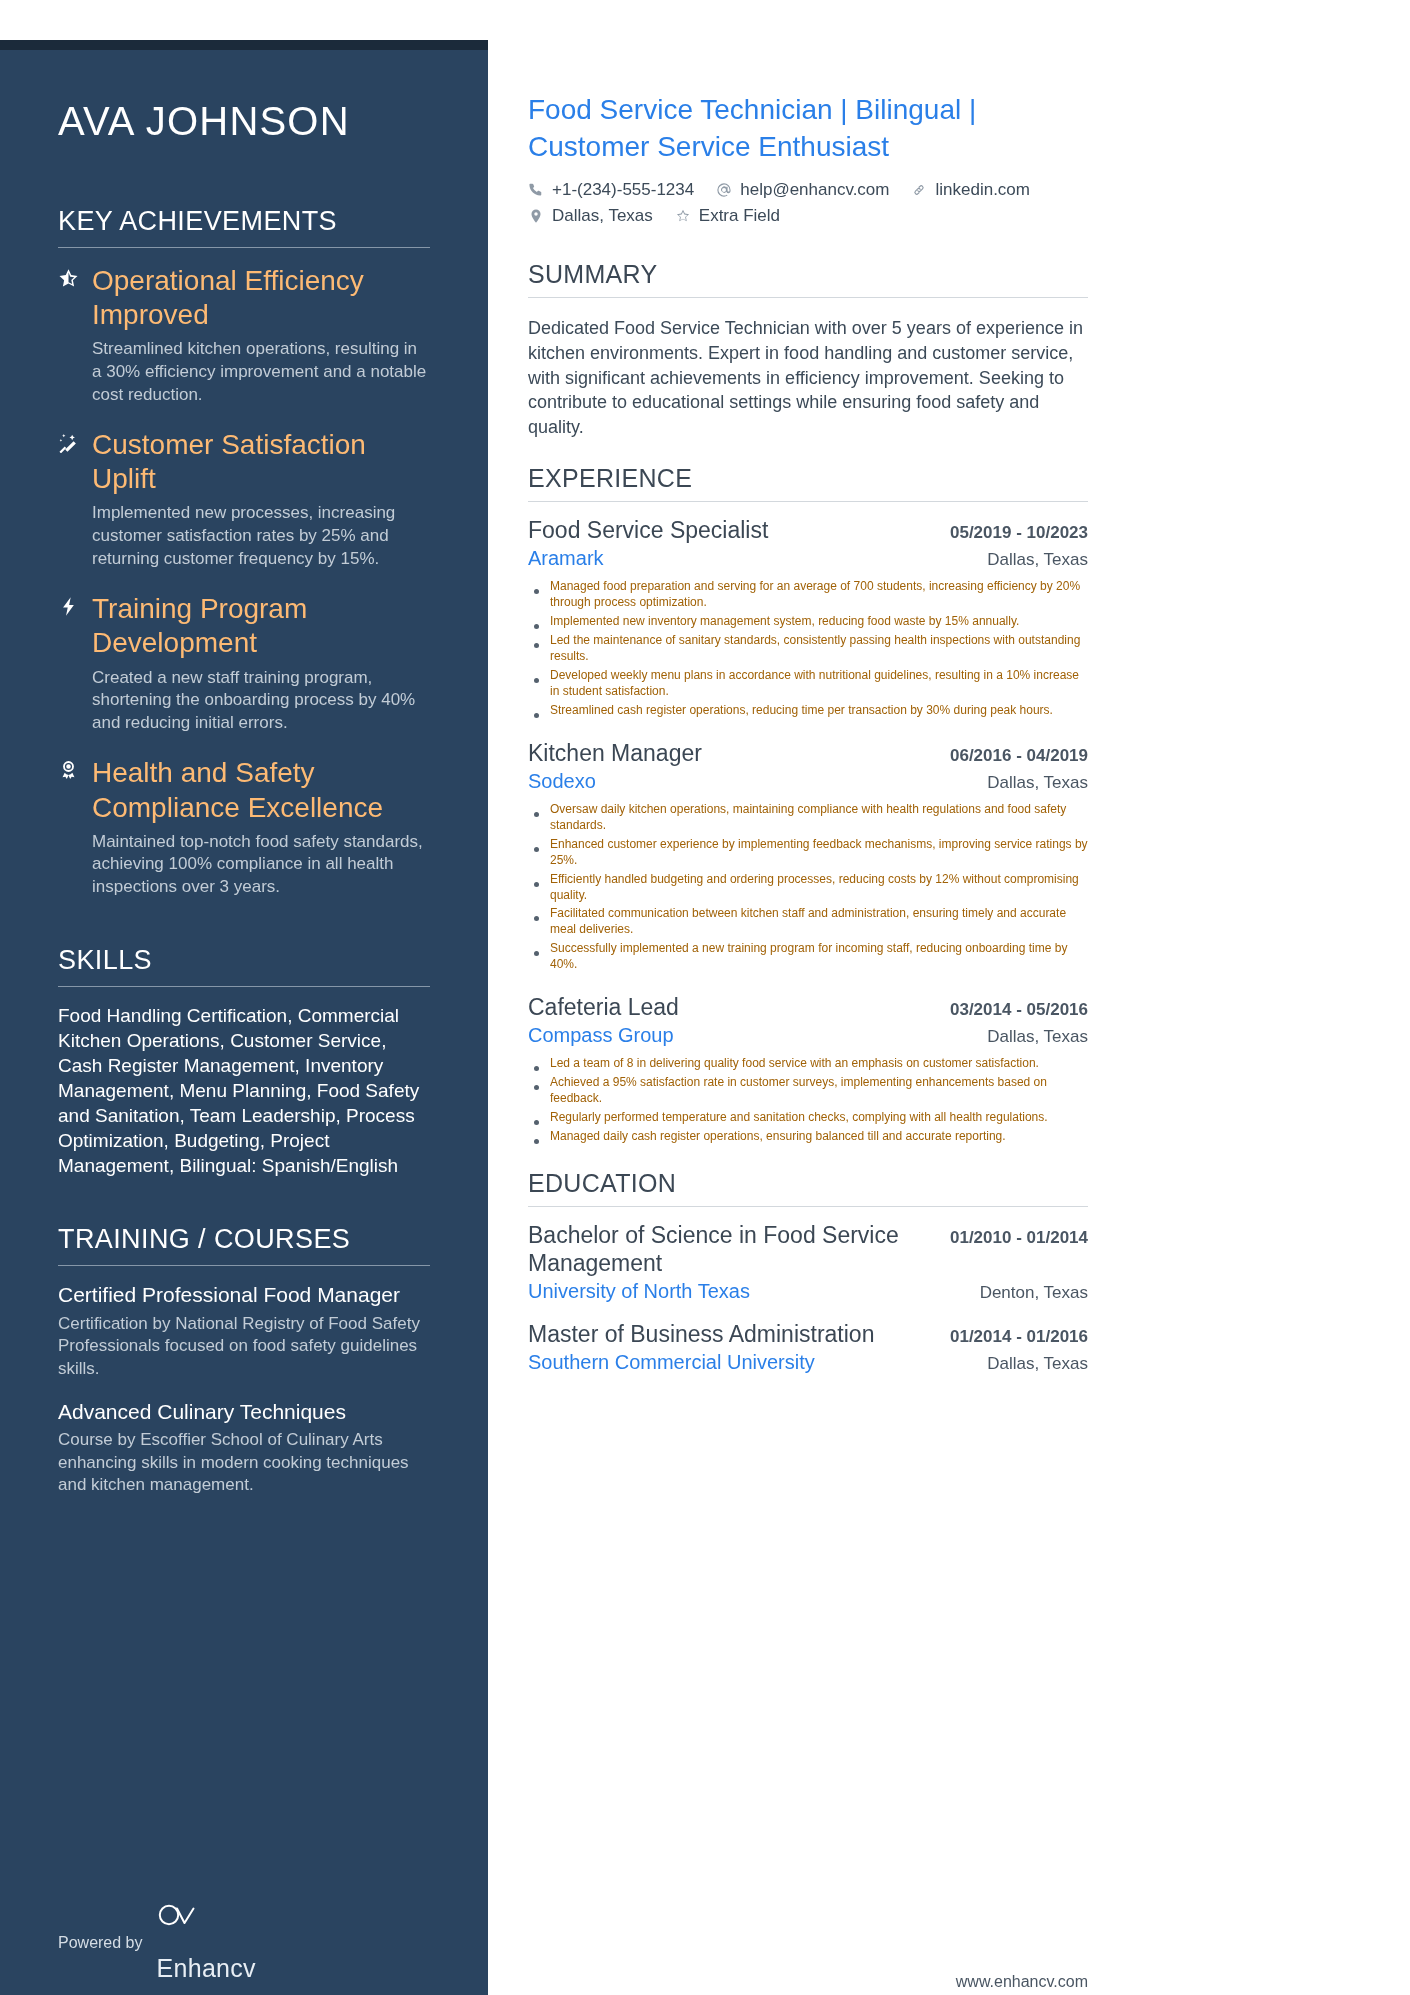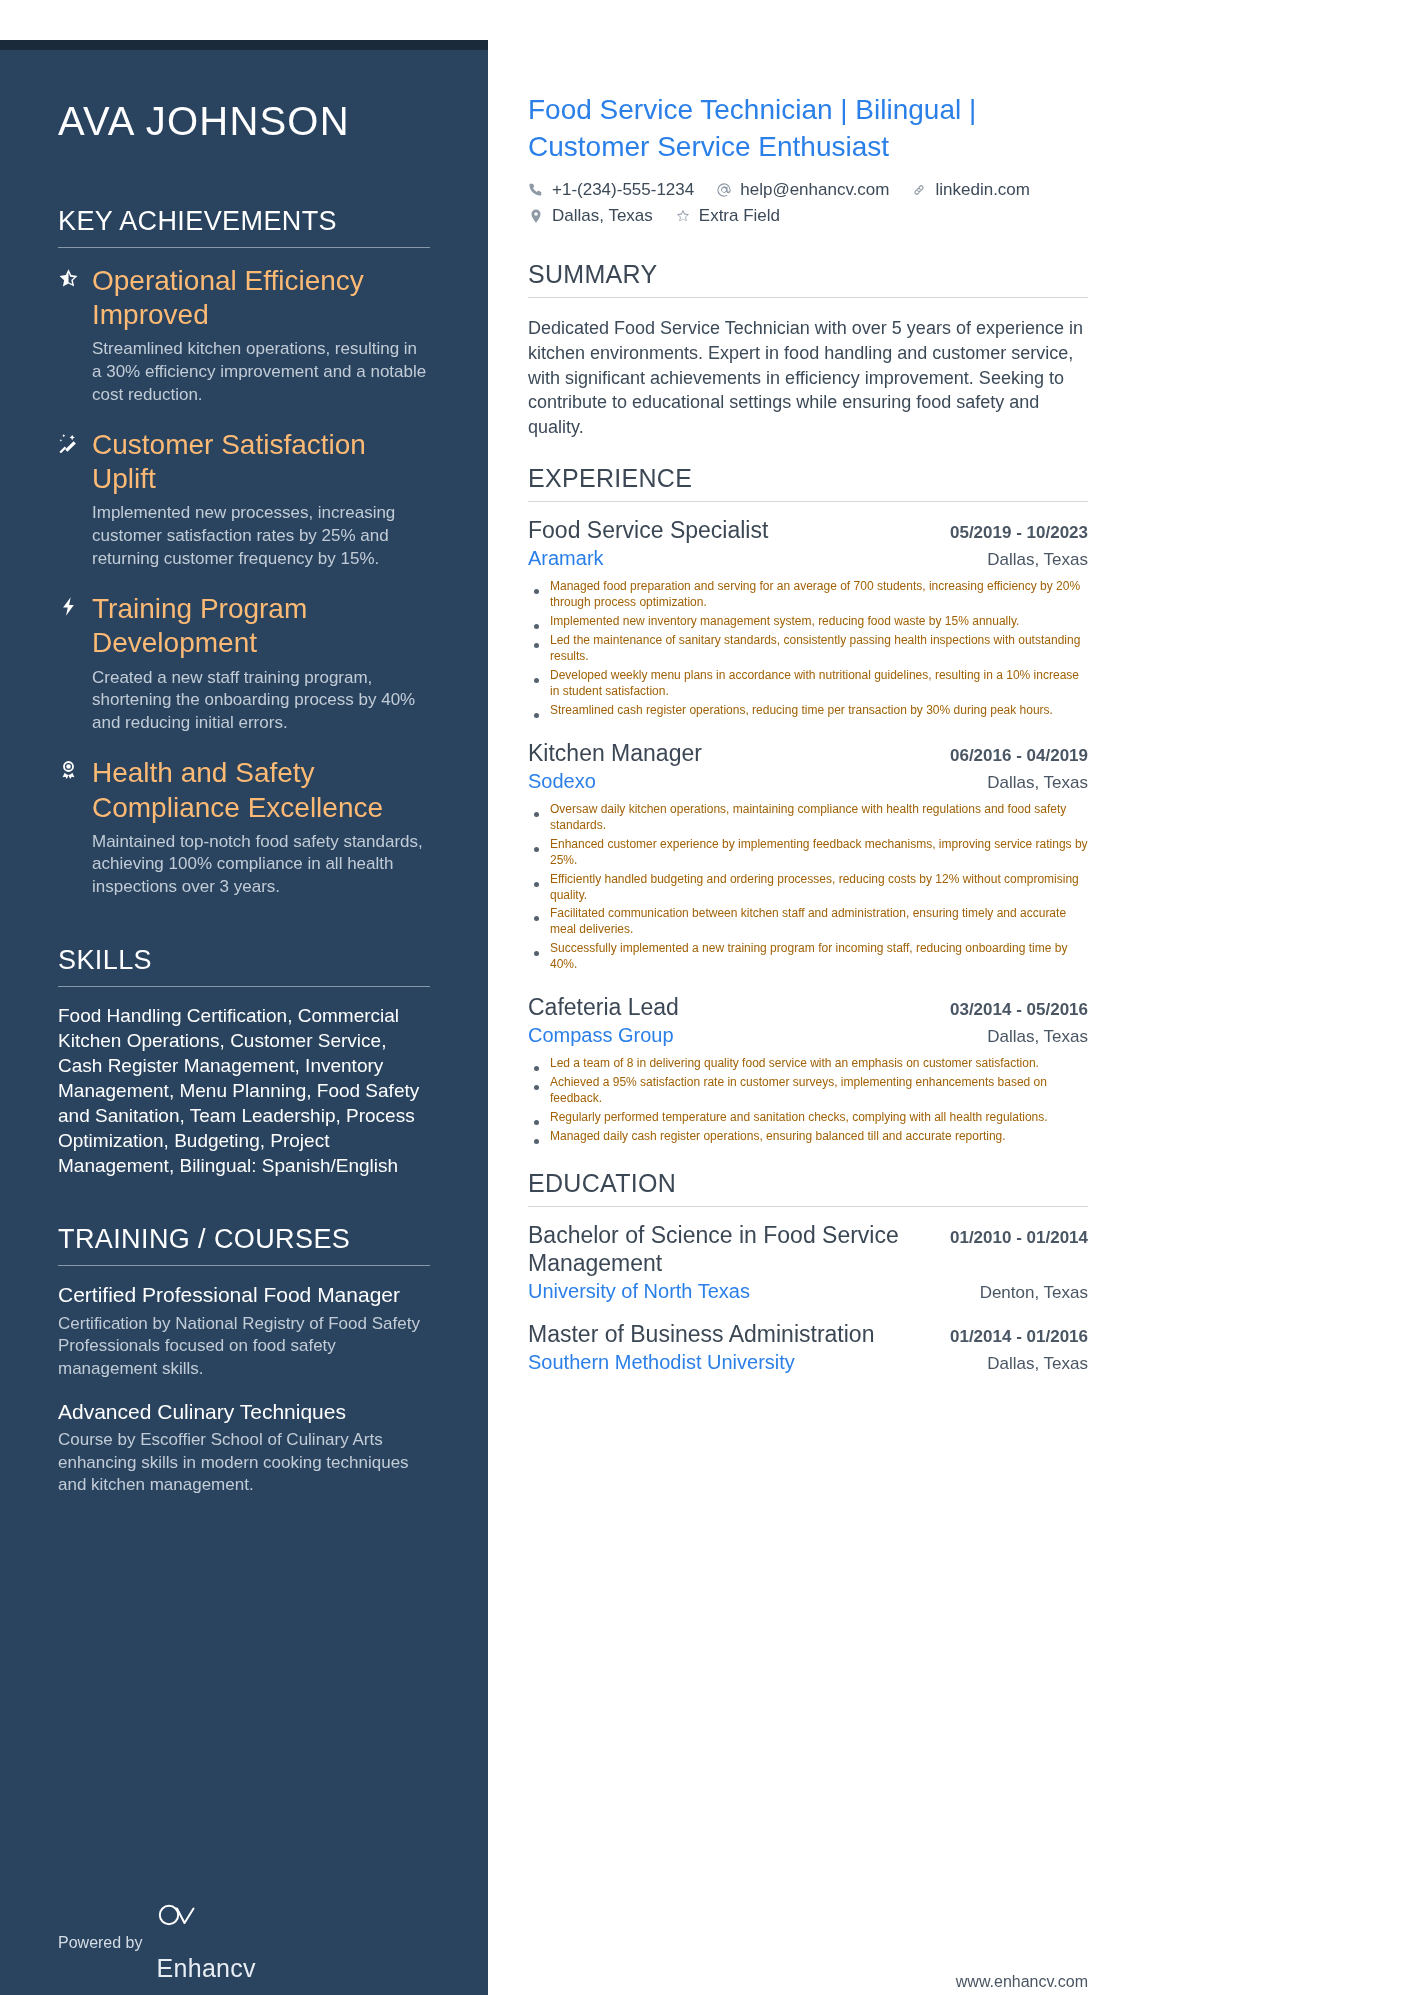--- a/index.html
+++ b/index.html
@@ -203,21 +203,21 @@
       <div class="side-rule"></div>
       <div class="skills-text">Food Handling Certification, Commercial Kitchen Operations, Customer Service, Cash Register Management, Inventory Management, Menu Planning, Food Safety and Sanitation, Team Leadership, Process Optimization, Budgeting, Project Management, Bilingual: Spanish/English</div>
     </section>
 
     <section class="side-section">
       <h2 class="side-heading">TRAINING / COURSES</h2>
       <div class="side-rule"></div>
 
       <div class="course">
         <div class="course-title">Certified Professional Food Manager</div>
-        <div class="course-desc">Certification by National Registry of Food Safety Professionals focused on food safety management skills.</div>
+        <div class="course-desc">Certification by National Registry of Food Safety Professionals focused on food safety guidelines skills.</div>
       </div>
       <div class="course">
         <div class="course-title">Advanced Culinary Techniques</div>
         <div class="course-desc">Course by Escoffier School of Culinary Arts enhancing skills in modern cooking techniques and kitchen management.</div>
       </div>
     </section>
 
     <div class="powered">
       <span class="powered-label">Powered by</span>
       <span class="enhancv-logo">
@@ -345,21 +345,21 @@
           <div class="entry-loc">Denton, Texas</div>
         </div>
       </div>
 
       <div class="edu-entry">
         <div class="entry-row">
           <div class="entry-title">Master of Business Administration</div>
           <div class="entry-date">01/2014 - 01/2016</div>
         </div>
         <div class="entry-row2">
-          <div class="entry-org">Southern Methodist University</div>
+          <div class="entry-org">Southern Commercial University</div>
           <div class="entry-loc">Dallas, Texas</div>
         </div>
       </div>
     </section>
 
     <div class="site-url">www.enhancv.com</div>
   </main>
 
 </div>
 

